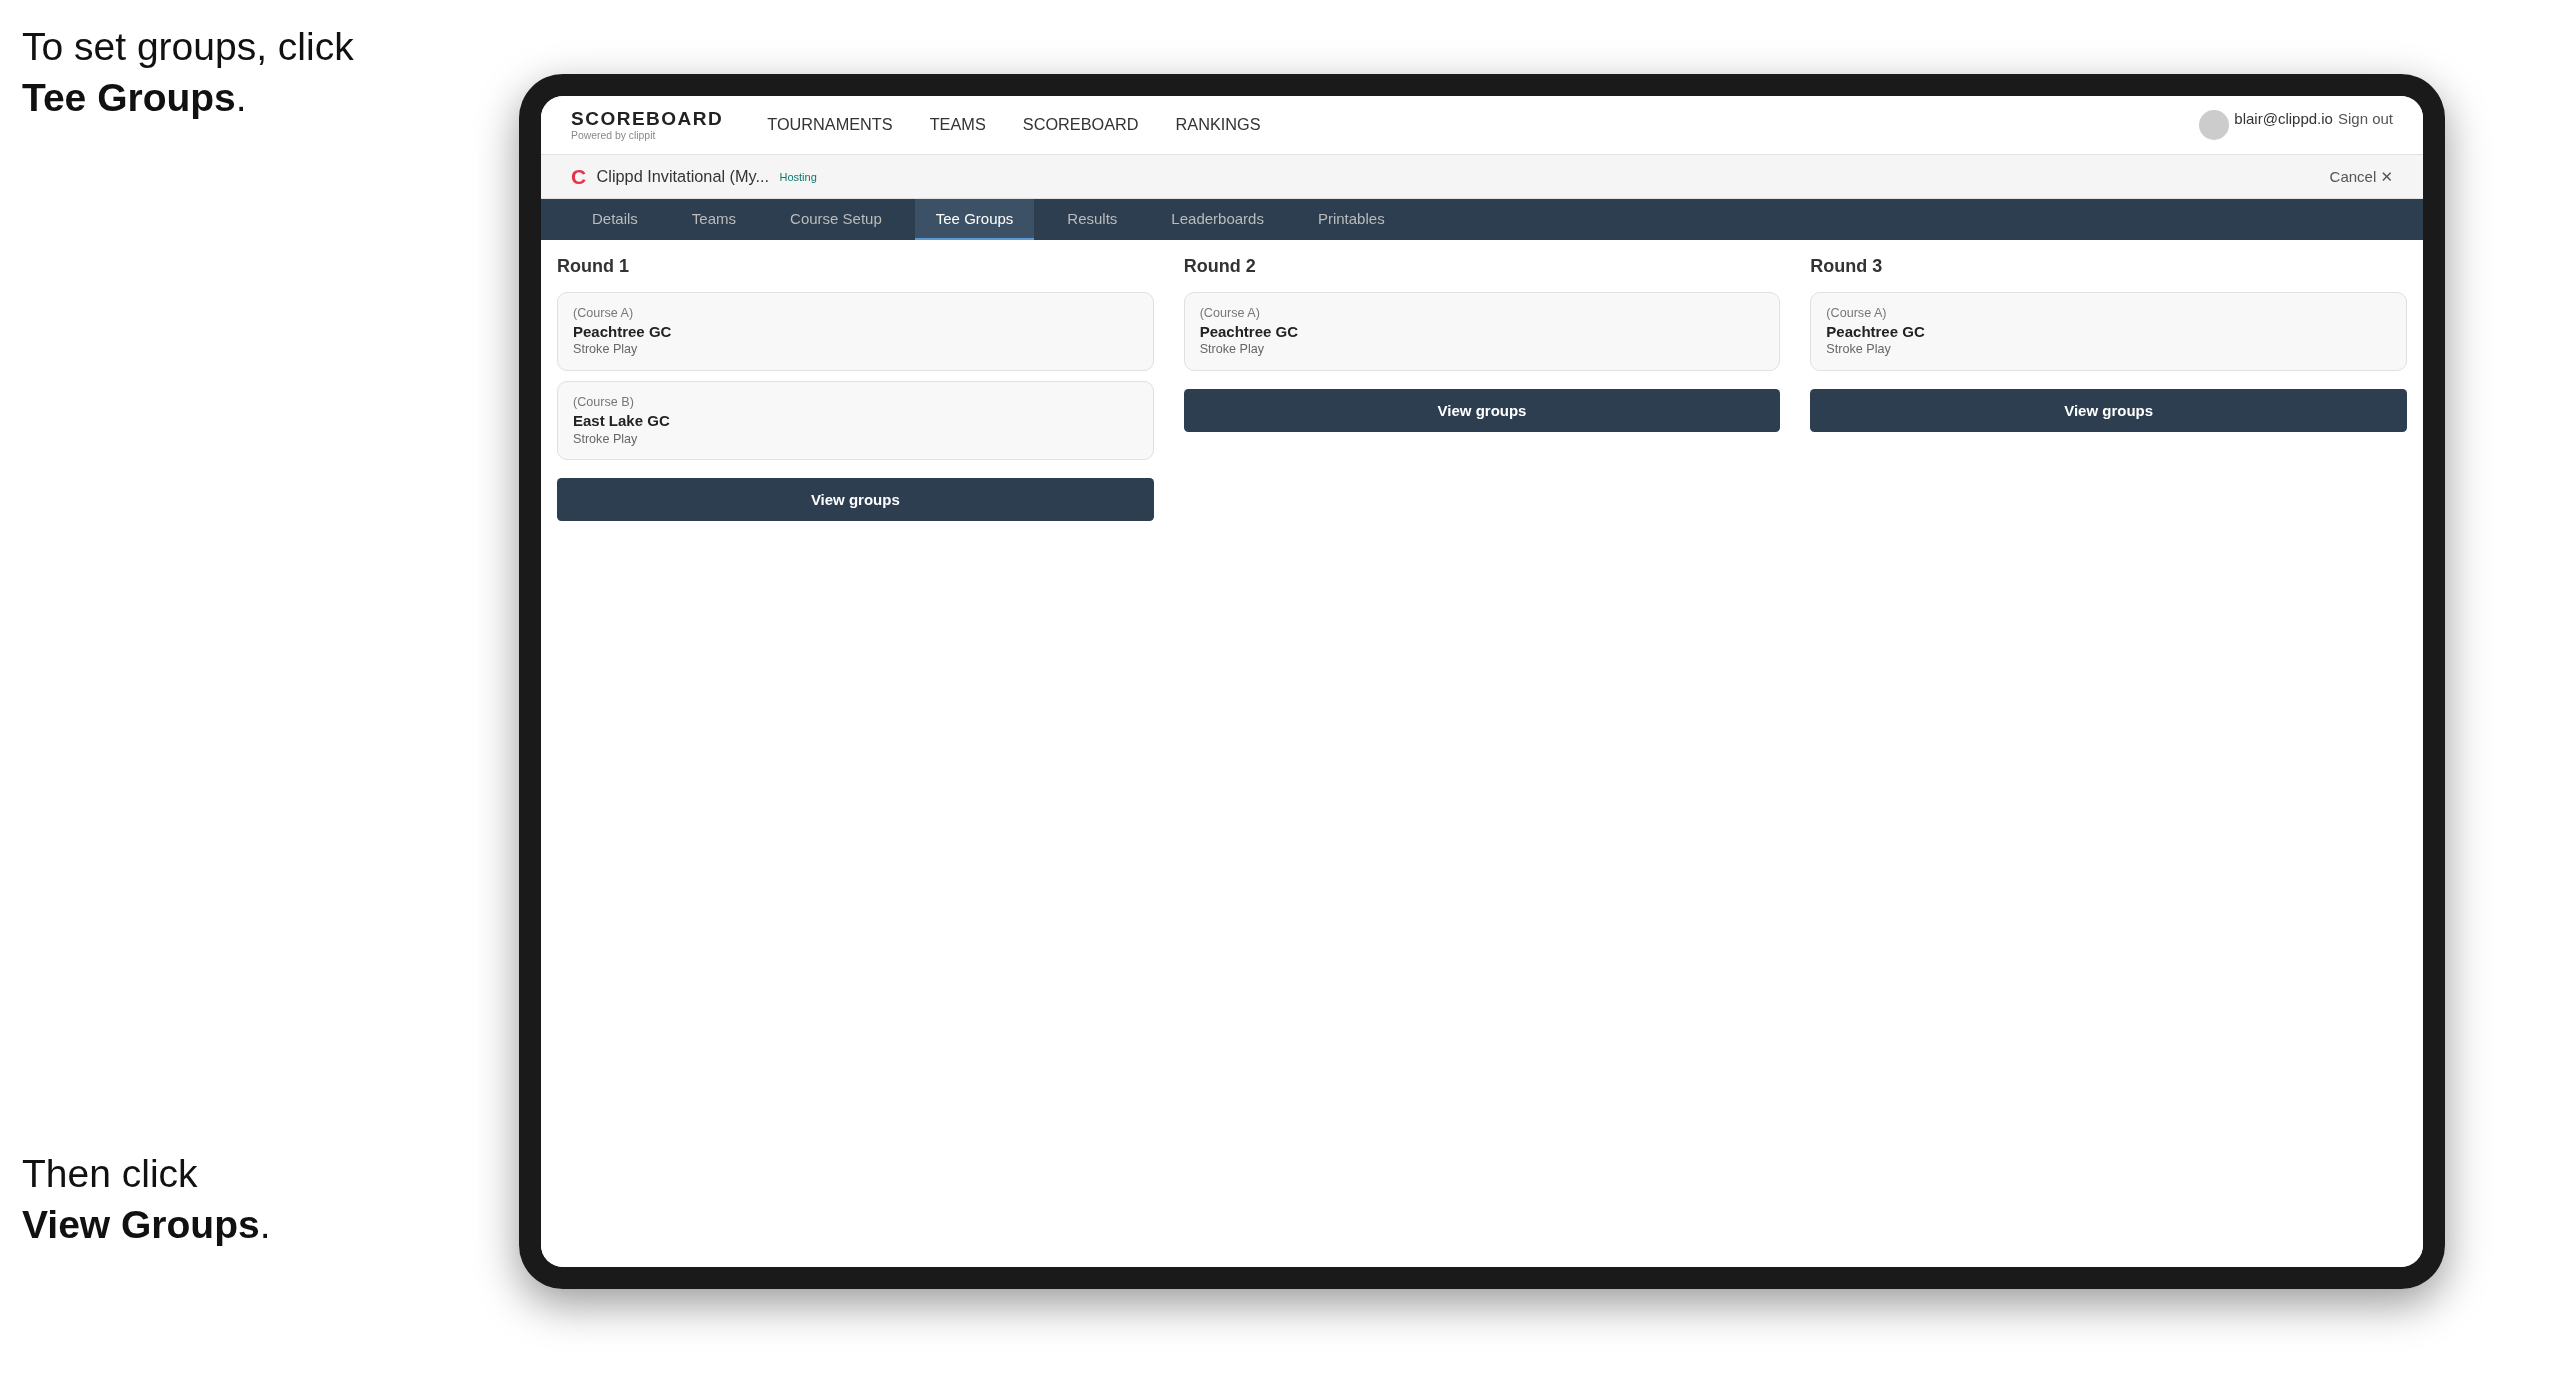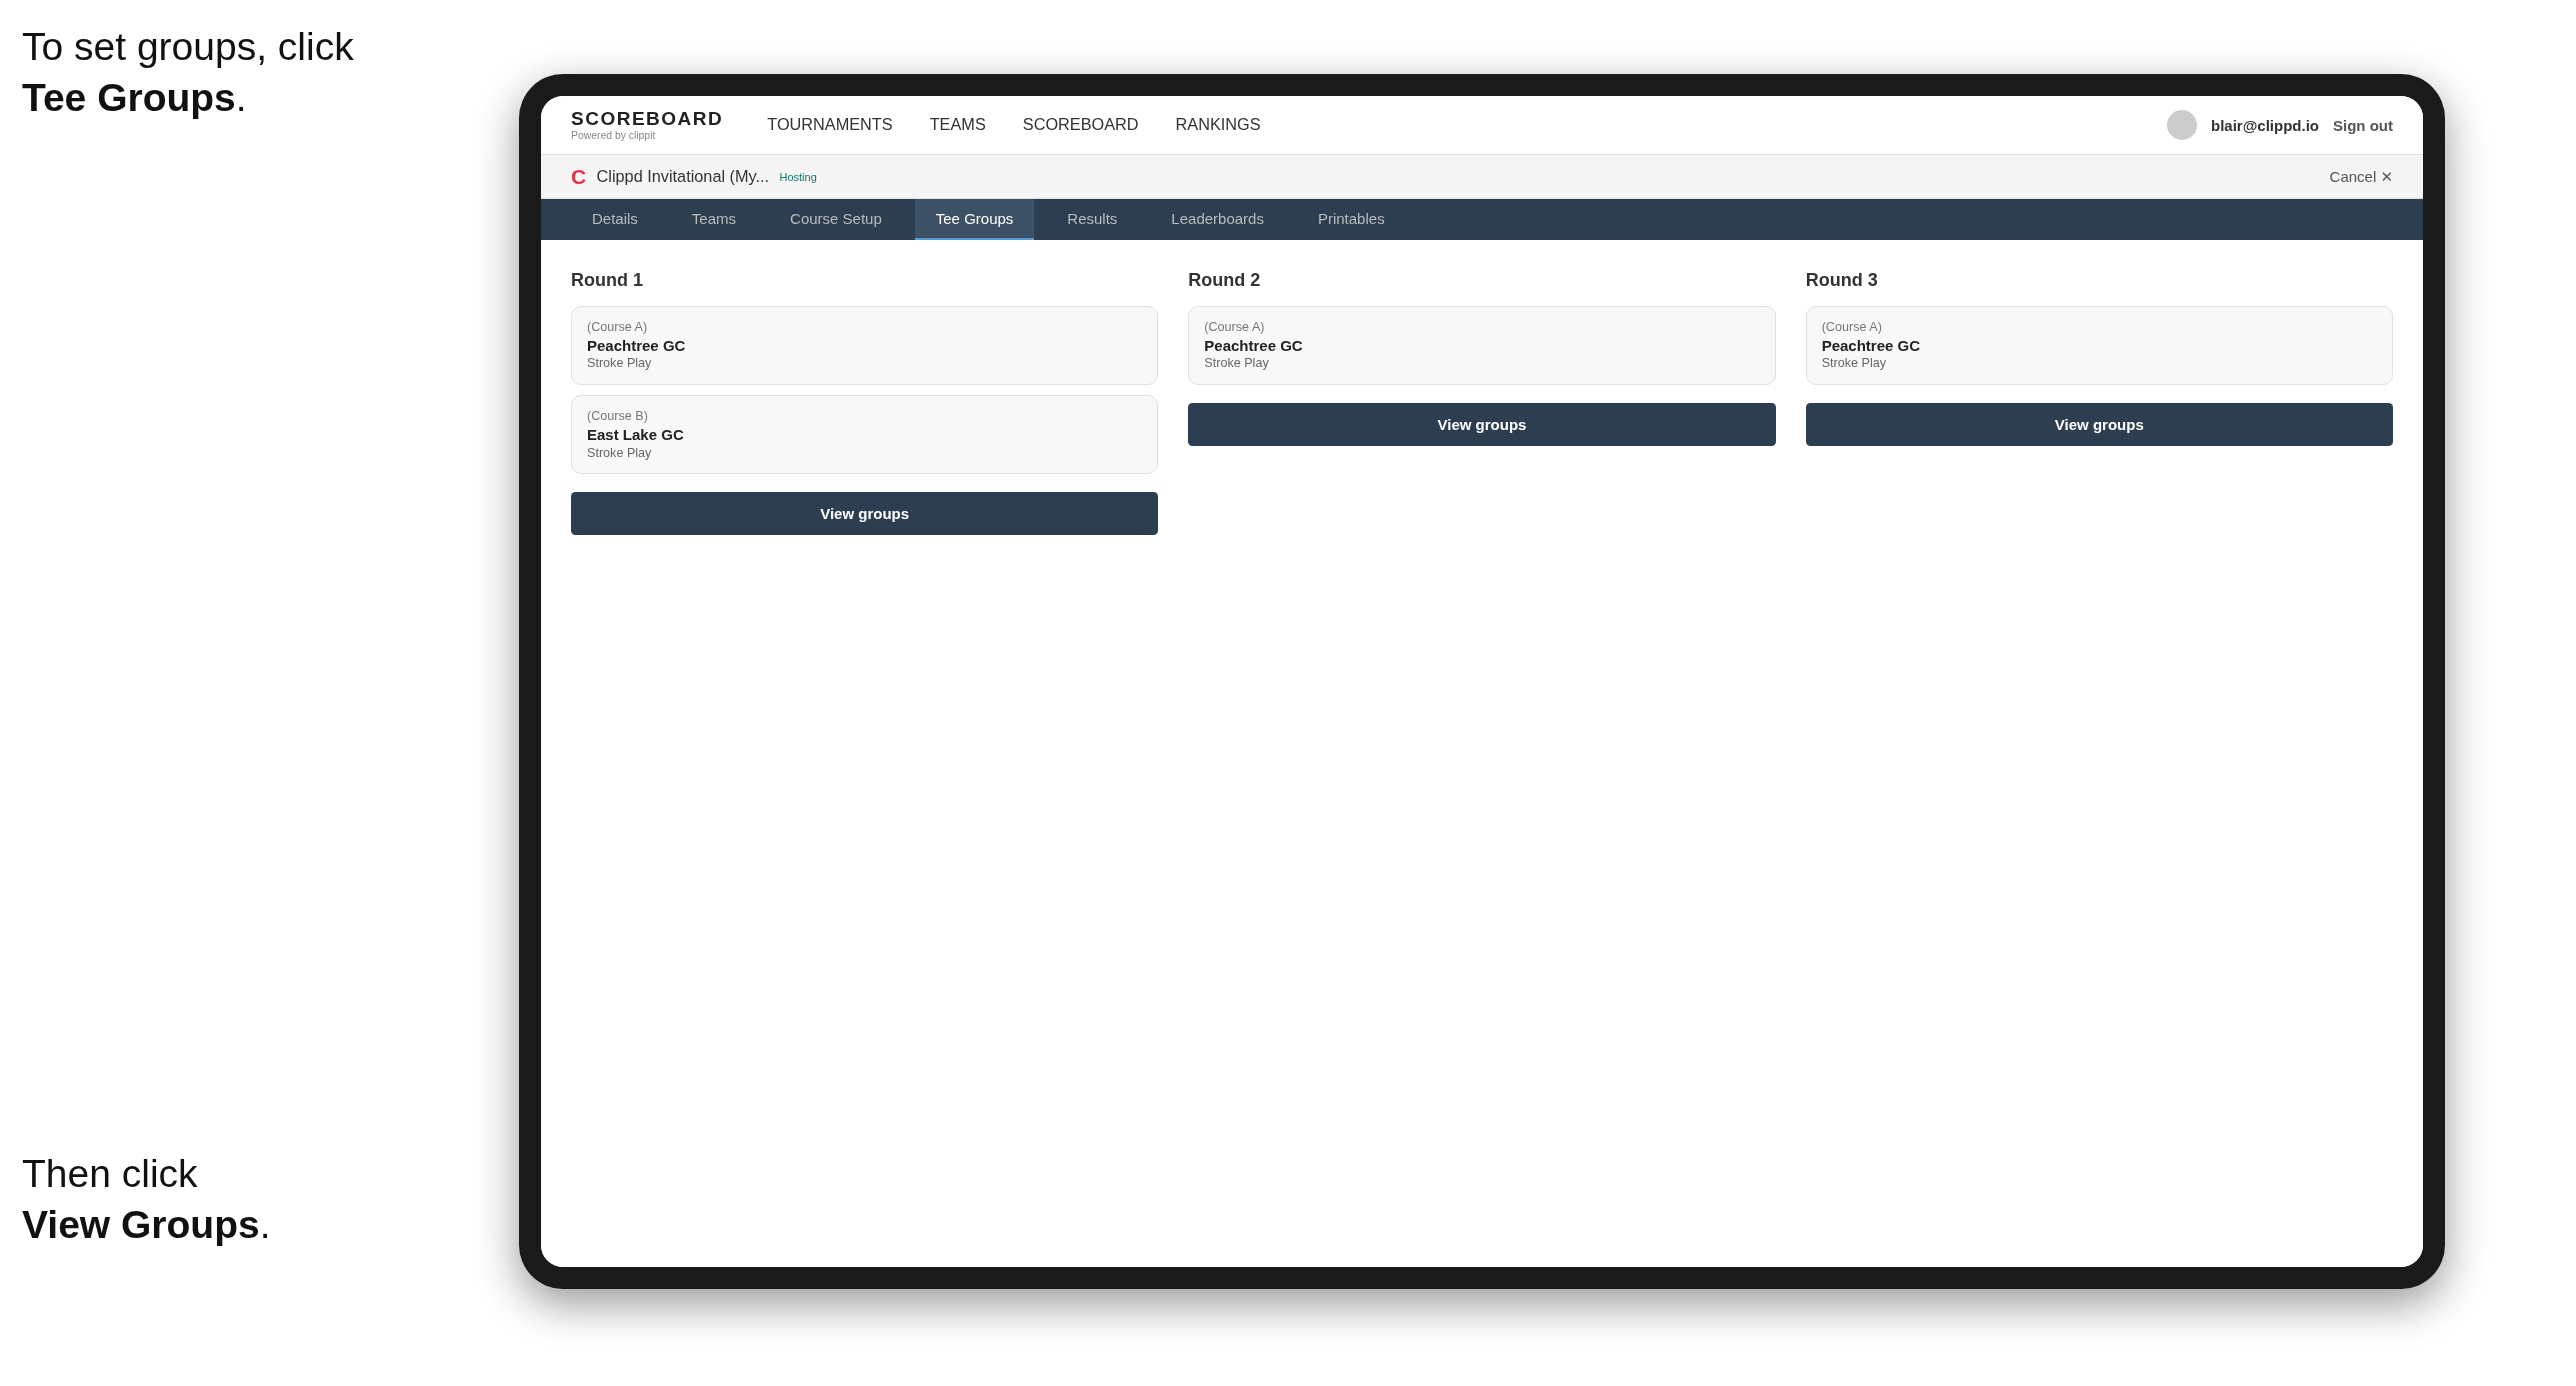--- a/index.html
+++ b/index.html
@@ -103,25 +103,24 @@
     .nav-link {
       font-size: 16.3px;
       color: #333;
       text-decoration: none;
       font-weight: 500;
       cursor: pointer;
     }
 
     .nav-right {
       display: flex;
-      align-items: center;
-      gap: 14px;
+      align-items: flex-start;
+      gap: 5px;
       font-size: 15px;
       color: #333;
-      font-weight: bold;
     }
 
     .user-avatar {
       width: 30px;
       height: 30px;
       background: #ccc;
       border-radius: 50%;
     }
 
     
@@ -174,21 +173,21 @@
     .tab-item.active {
       color: #ffffff;
       background: #3d5166;
       border-bottom: 2.2px solid #5b9bd5;
     }
 
     
     .main-content {
       flex: 1;
       background: #ffffff;
-      padding: 30px;
+      padding: 16px;
       overflow-y: auto;
     }
 
     .rounds-container {
       display: flex;
       gap: 30px;
     }
 
     .round-column {
       flex: 1;

